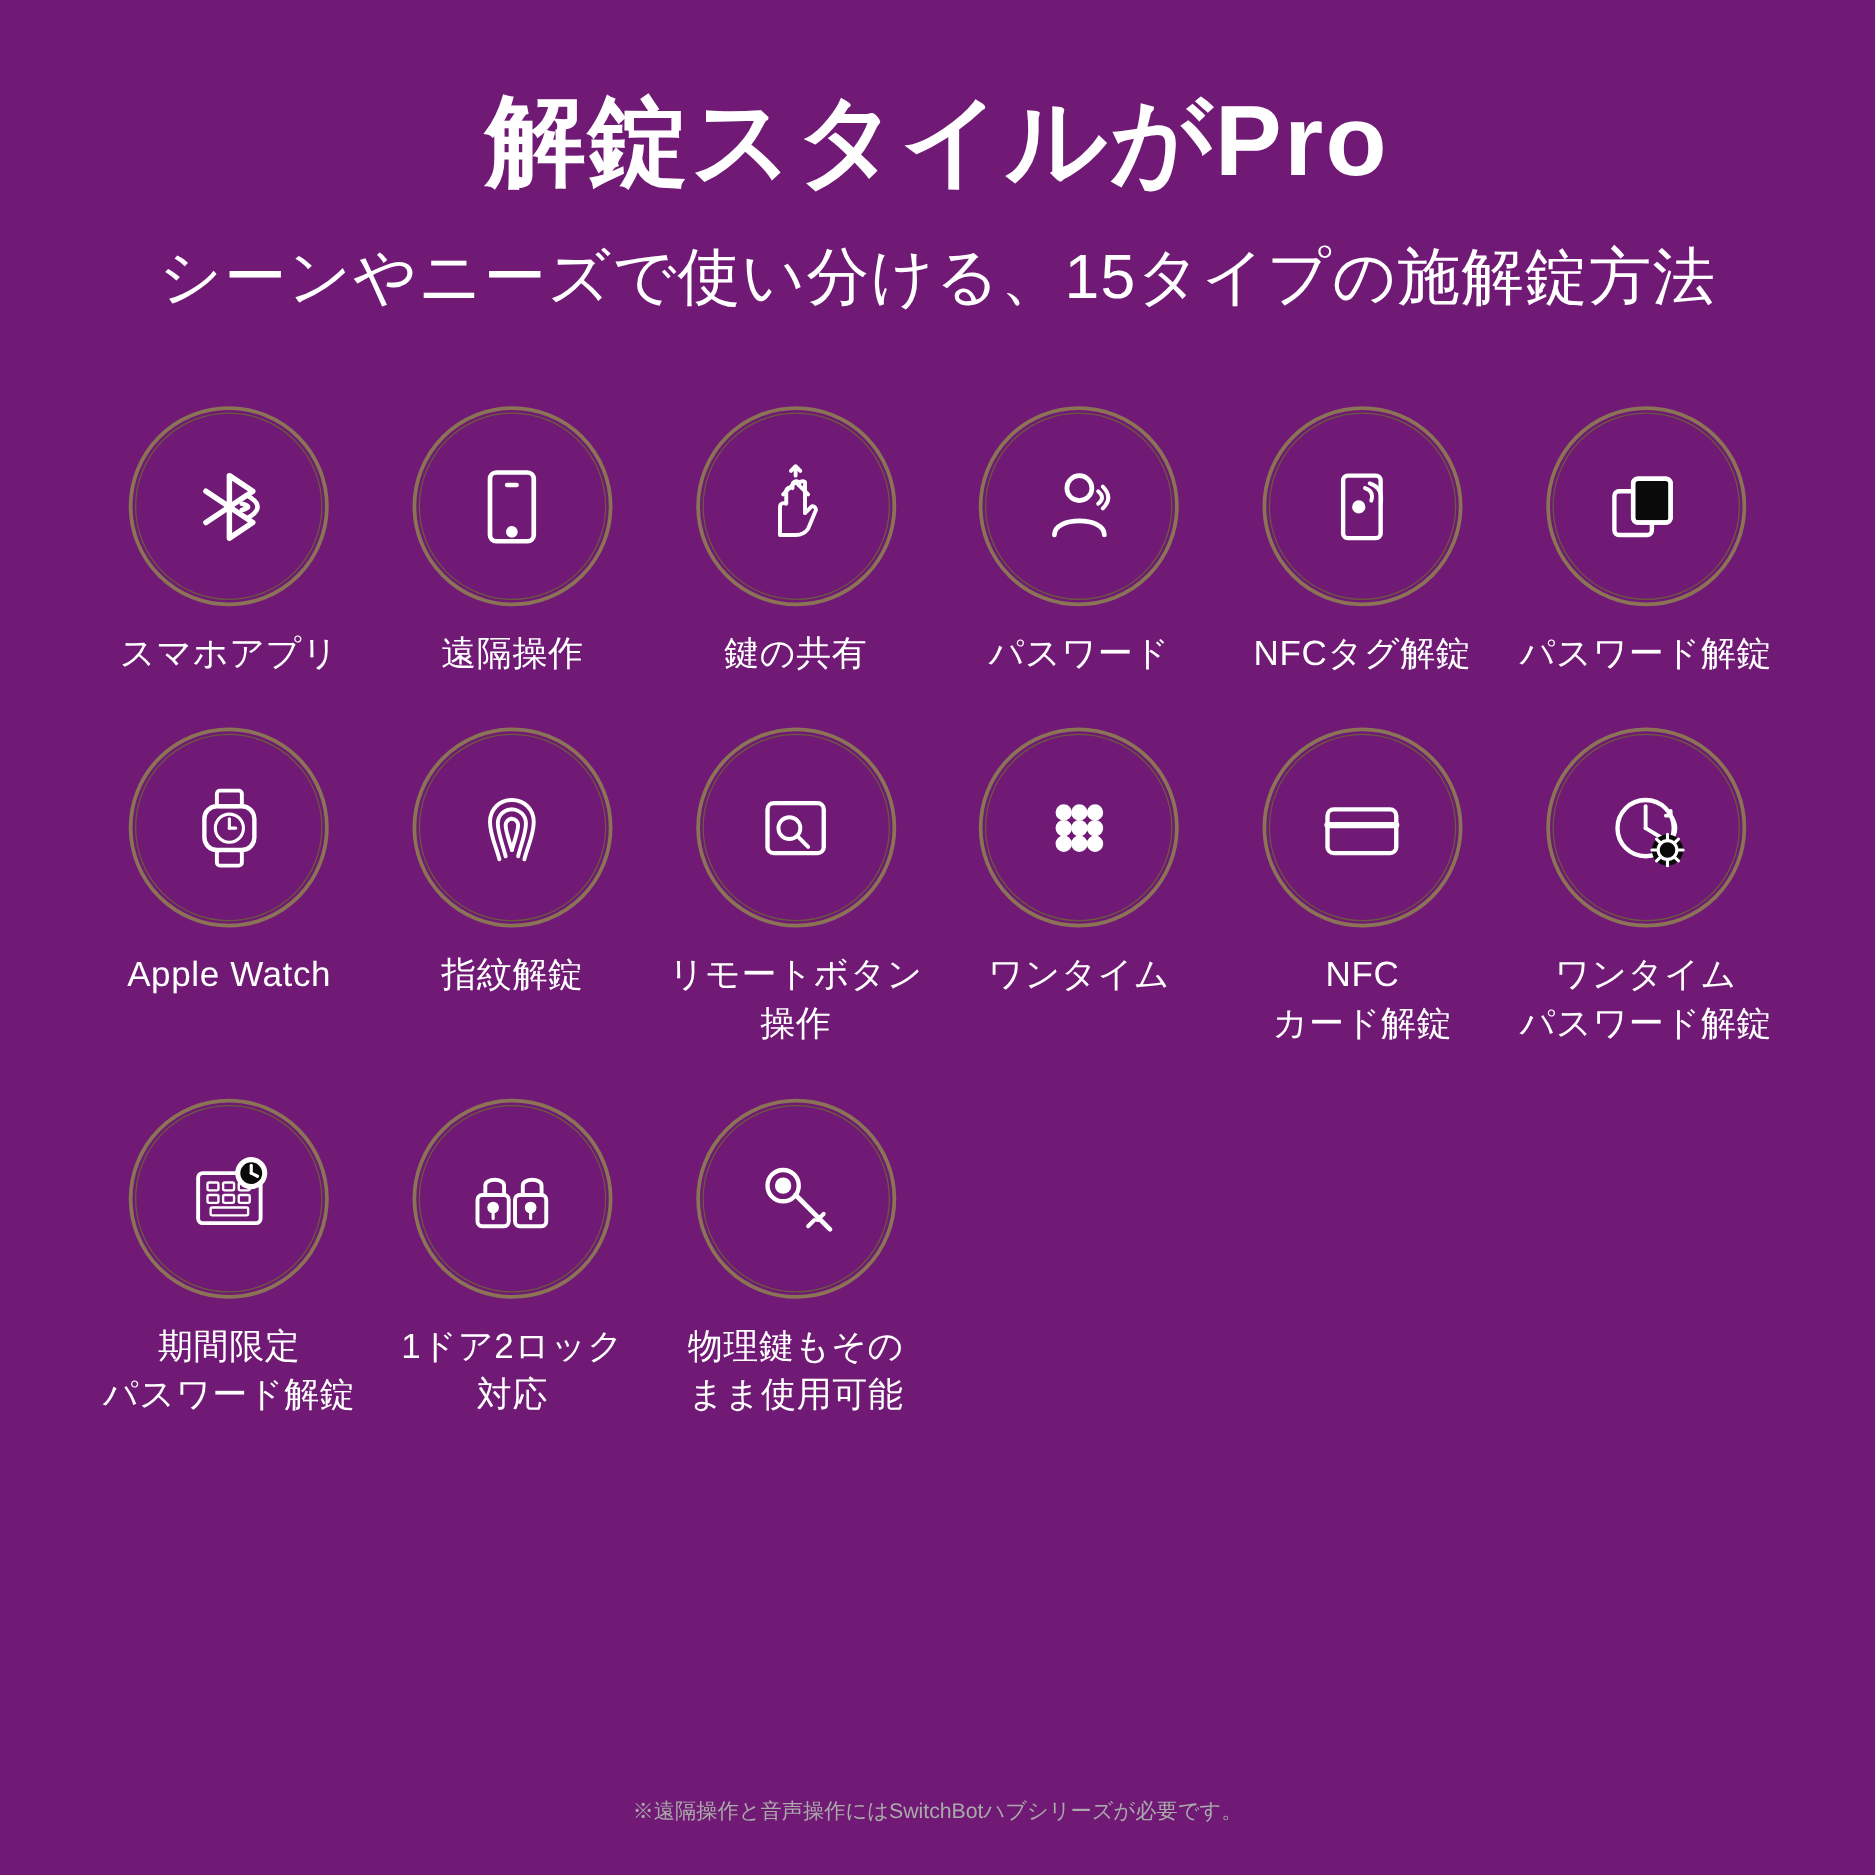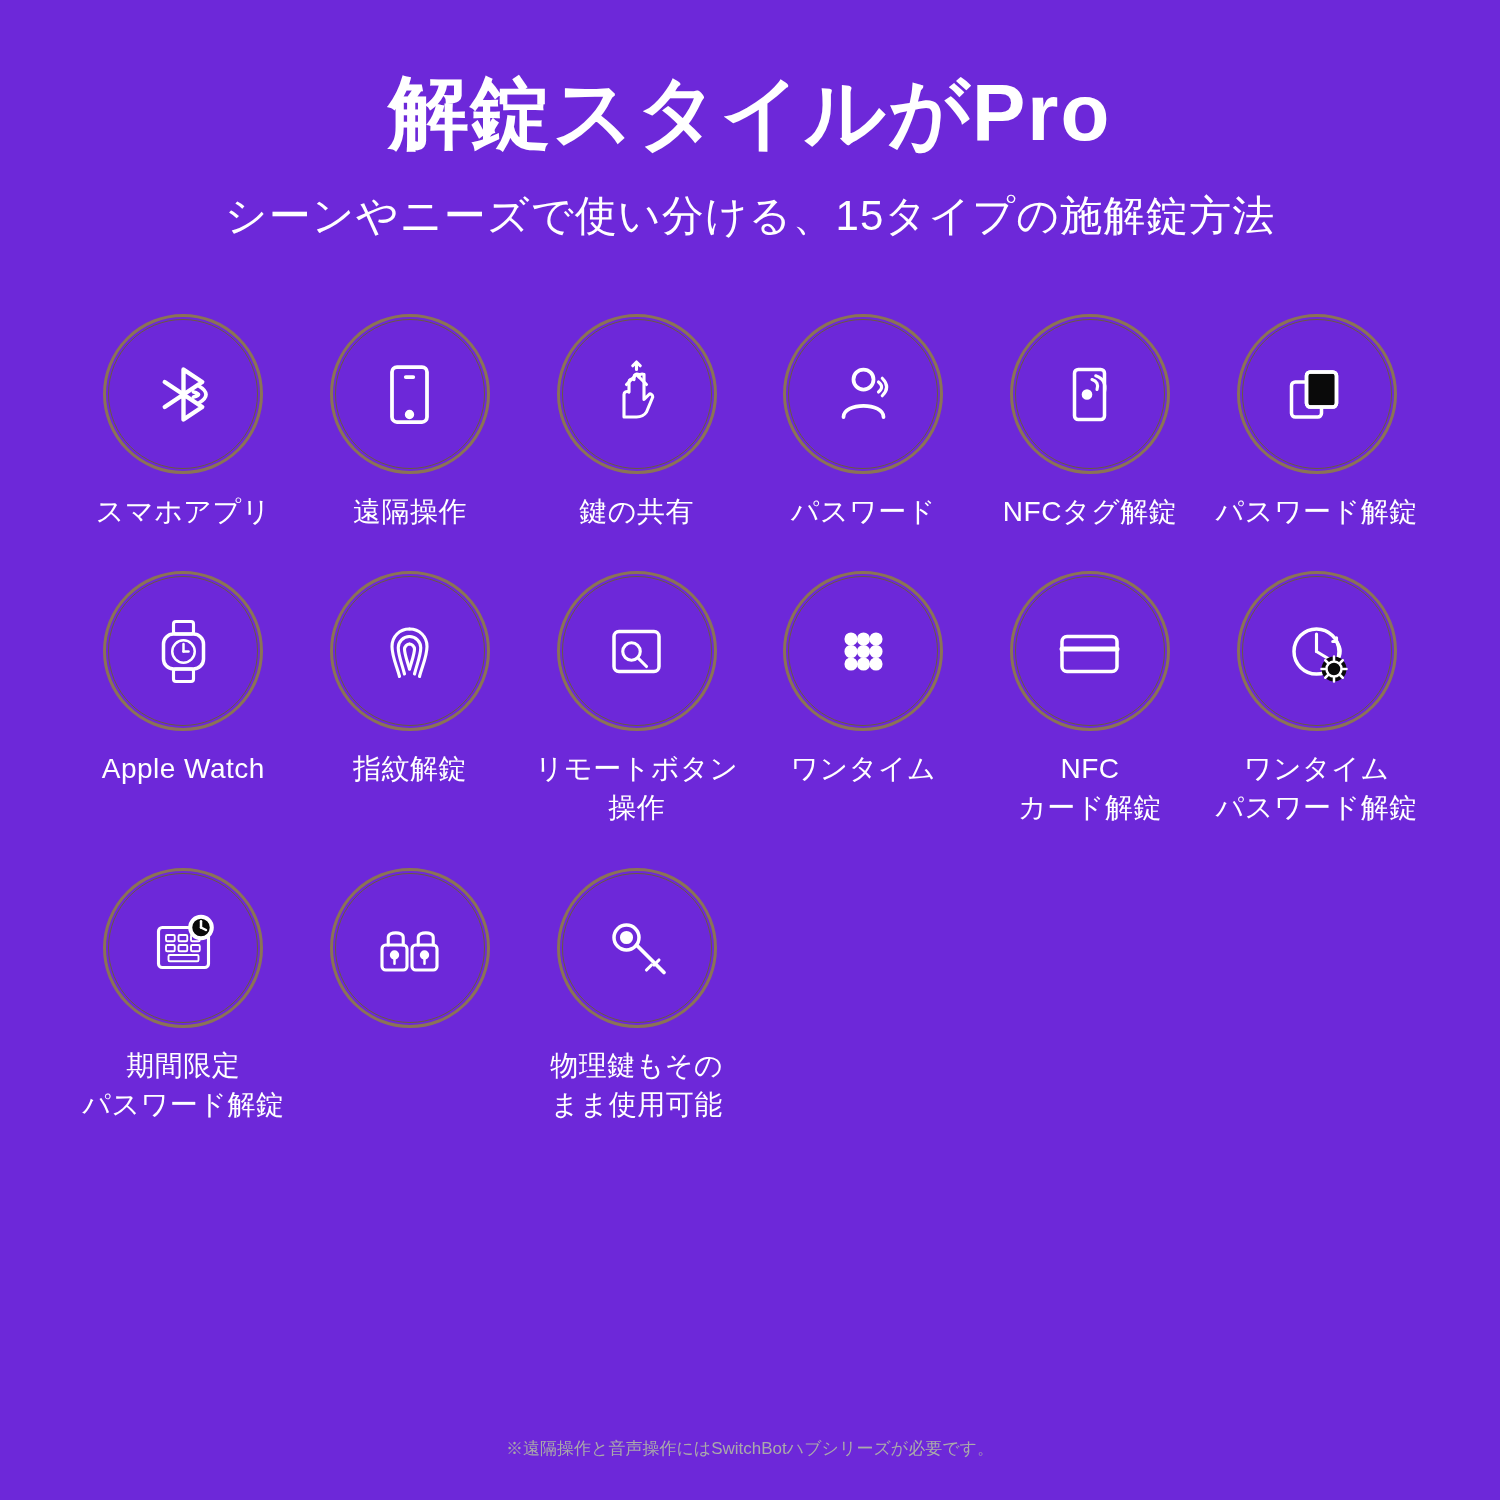--- a/index.html
+++ b/index.html
@@ -11,40 +11,40 @@
       display: flex;
       align-items: center;
       justify-content: center;
       font-family: 'Hiragino Sans', 'Hiragino Kaku Gothic ProN', 'Yu Gothic', 'Meiryo', sans-serif;
       overflow: hidden;
     }
 
     .container {
       width: 1500px;
       height: 1500px;
-      background: #6d28d9;
+      background: #701a75;
       display: flex;
       flex-direction: column;
       align-items: center;
       justify-content: flex-start;
       padding: 60px 80px 40px;
     }
 
     .main-title {
       color: #ffffff;
       font-size: 80px;
       font-weight: 900;
       letter-spacing: 2px;
       margin-bottom: 20px;
       text-align: center;
     }
 
     .sub-title {
       color: #ffffff;
-      font-size: 42px;
+      font-size: 50px;
       font-weight: 400;
       letter-spacing: 1px;
       margin-bottom: 70px;
       text-align: center;
     }
 
     .icons-grid {
       display: grid;
       grid-template-columns: repeat(6, 1fr);
       gap: 40px 20px;
@@ -361,20 +361,22 @@
             <circle cx="18" cy="36" r="2.5" fill="#fff"></circle>
             <line x1="18" y1="38" x2="18" y2="43" stroke="#fff" stroke-width="2" stroke-linecap="round"></line>
 
             <rect x="32" y="28" width="20" height="20" rx="3" ry="3" stroke="#fff" stroke-width="2.5" fill="none"></rect>
             <path d="M37,28 L37,22 C37,17 49,17 49,22 L49,28" stroke="#fff" stroke-width="2.5" fill="none" stroke-linecap="round"></path>
             <circle cx="42" cy="36" r="2.5" fill="#fff"></circle>
             <line x1="42" y1="38" x2="42" y2="43" stroke="#fff" stroke-width="2" stroke-linecap="round"></line>
           </svg>
         </div>
       </div>
+      <span class="icon-label" style="white-space: pre-line;">1ドア2ロック
+対応</span>
     </div>
 
     <div class="icon-item">
       <div class="icon-circle">
         <div class="icon-svg">
           <svg viewBox="0 0 60 60">
 
             <circle cx="22" cy="22" r="10" stroke="#fff" stroke-width="2.8" fill="none"></circle>
             <circle cx="22" cy="22" r="4" fill="#fff"></circle>
             <line x1="30" y1="28" x2="52" y2="50" stroke="#fff" stroke-width="3" stroke-linecap="round"></line>

